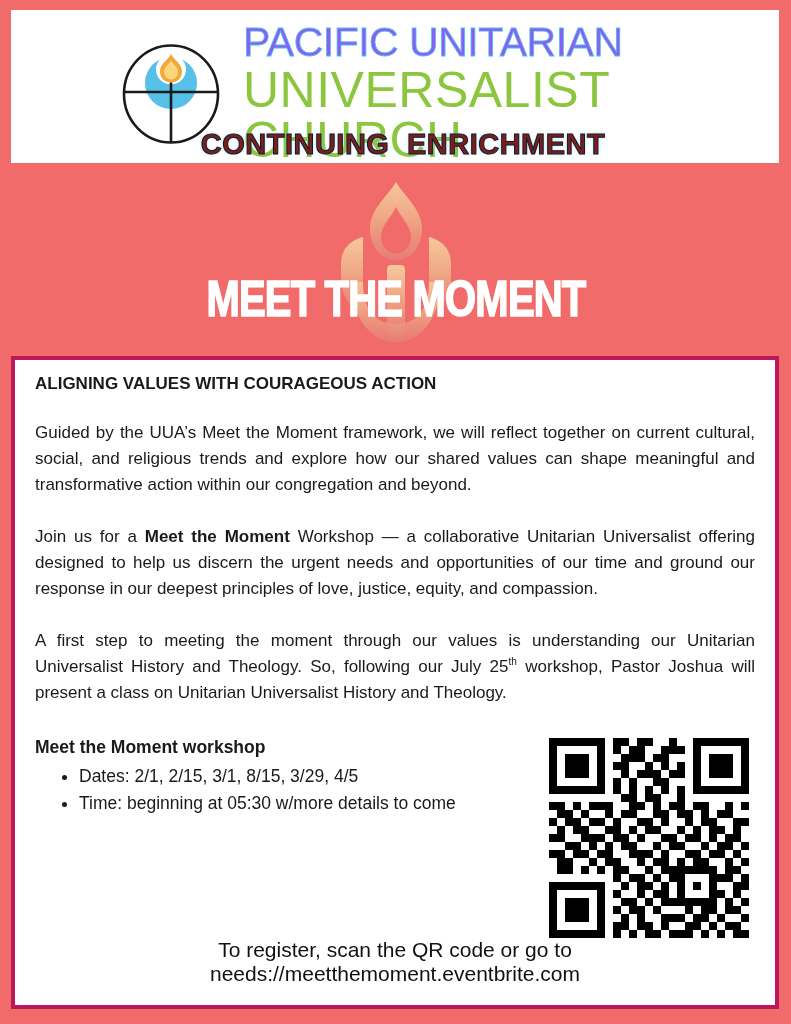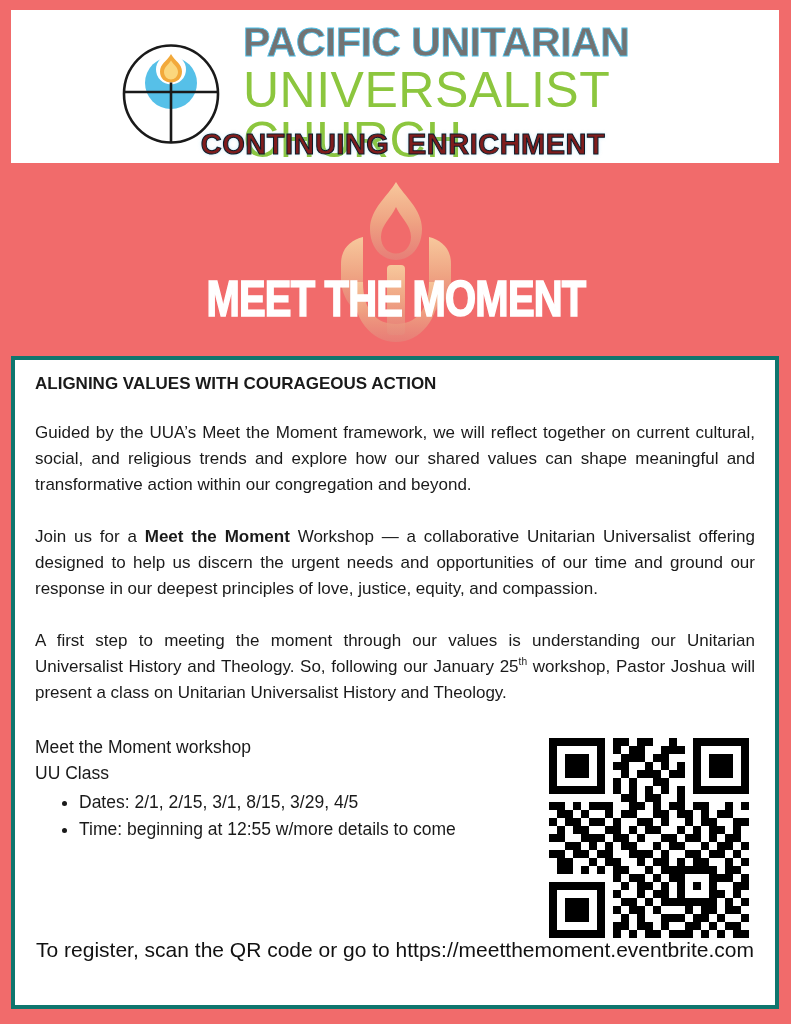--- a/index.html
+++ b/index.html
@@ -14,21 +14,21 @@
 
   
   .header-band {
     position: absolute; left: 11px; top: 10px; width: 768px; height: 153px;
     background: #ffffff;
   }
   .logo-row { position: absolute; left: 98px; top: 12px; display: flex; align-items: center; }
   .chalice-logo { width: 124px; height: 102px; flex: 0 0 auto; }
   .org-name { margin-left: 10px; line-height: 1; }
   .org-line1 {
-    color: #737373; font-size: 41px; font-weight: 700; letter-spacing: -0.5px;
+    color: #8b5cf6; font-size: 41px; font-weight: 400; letter-spacing: -0.5px;
     -webkit-text-stroke: 0.8px #4ec0e9;
   }
   .org-line2 {
     color: #8cc63e; font-size: 50px; font-weight: 400; letter-spacing: 0.5px; margin-top: 2px;
   }
   .series-title {
     position: absolute; left: 16px; right: 0; top: 118px; text-align: center;
     font-size: 29px; font-weight: 700; color: #7f1d1d; letter-spacing: 0.5px; word-spacing: 9px;
     -webkit-text-stroke: 1px #0d1a26;
     text-shadow: 0 0 2px rgba(120,200,235,.65), 0 0 4px rgba(120,200,235,.35);
@@ -39,31 +39,31 @@
   .hero-title-wrap { position: absolute; left: 0; right: 0; top: 270px; text-align: center; }
   .hero-title {
     display: inline-block; color: #ffffff; font-size: 50px; font-weight: 700;
     letter-spacing: -1px; transform: scaleX(0.80); transform-origin: center;
     -webkit-text-stroke: 1.6px #ffffff; white-space: nowrap;
   }
 
   
   .content-box {
     position: absolute; left: 11px; top: 356px; width: 768px; height: 653px;
-    background: #ffffff; border: 4px solid #0f766e; padding: 12px 20px 0 20px;
+    background: #ffffff; border: 4px solid #be185d; padding: 12px 20px 0 20px;
     color: #1a1a1a;
   }
   .box-heading { font-size: 17px; font-weight: 700; margin-top: 2px; letter-spacing: 0; }
   .para { font-size: 17px; line-height: 26px; text-align: justify; margin-top: 26px; }
   .para b { font-weight: 700; }
   sup { font-size: 60%; vertical-align: super; line-height: 0; margin-top: 16px; }
 
   .details { margin-top: 28px; overflow: visible; }
   .qr-wrap { float: right; width: 200px; height: 200px; margin: 4px 6px 0 10px; }
-  .list-title { font-size: 17.5px; font-weight: 400; line-height: 26px; }
+  .list-title { font-size: 17.5px; font-weight: 700; line-height: 26px; }
   ul.detail-list { margin: 3px 0 3px 0; padding-left: 44px; }
   ul.detail-list li { font-size: 17.5px; line-height: 27px; }
 
   .register-line {
     clear: both; text-align: center; font-size: 21px; margin-top: 24px; color: #111;
   }
 </style>
 </head>
 <body>
 
@@ -112,21 +112,21 @@
     <span class="hero-title">MEET THE MOMENT</span>
   </div>
 
   <div class="content-box">
     <div class="box-heading">ALIGNING VALUES WITH COURAGEOUS ACTION</div>
 
     <p class="para">Guided by the UUA’s Meet the Moment framework, we will reflect together on current cultural, social, and religious trends and explore how our shared values can shape meaningful and transformative action within our congregation and beyond.</p>
 
     <p class="para"><span>Join us for a </span><b>Meet the Moment</b><span> Workshop — a collaborative Unitarian Universalist offering designed to help us discern the urgent needs and opportunities of our time and ground our response in our deepest principles of love, justice, equity, and compassion.</span></p>
 
-    <p class="para"><span>A first step to meeting the moment through our values is understanding our Unitarian Universalist History and Theology. So, following our January 25</span><sup>th</sup><span> workshop, Pastor Joshua will present a class on Unitarian Universalist History and Theology.</span></p>
+    <p class="para"><span>A first step to meeting the moment through our values is understanding our Unitarian Universalist History and Theology. So, following our July 25</span><sup>th</sup><span> workshop, Pastor Joshua will present a class on Unitarian Universalist History and Theology.</span></p>
 
     <div class="details">
       <div class="qr-wrap"><svg xmlns="http://www.w3.org/2000/svg" width="200" height="200" viewBox="0 0 200 200">
             <rect width="200" height="200" fill="#ffffff"></rect>
             <rect x="0" y="0" width="8" height="8" fill="#000000"></rect>
             <rect x="8" y="0" width="8" height="8" fill="#000000"></rect>
             <rect x="16" y="0" width="8" height="8" fill="#000000"></rect>
             <rect x="24" y="0" width="8" height="8" fill="#000000"></rect>
             <rect x="32" y="0" width="8" height="8" fill="#000000"></rect>
             <rect x="40" y="0" width="8" height="8" fill="#000000"></rect>
@@ -466,23 +466,22 @@
             <rect x="128" y="192" width="8" height="8" fill="#000000"></rect>
             <rect x="136" y="192" width="8" height="8" fill="#000000"></rect>
             <rect x="152" y="192" width="8" height="8" fill="#000000"></rect>
             <rect x="168" y="192" width="8" height="8" fill="#000000"></rect>
             <rect x="184" y="192" width="8" height="8" fill="#000000"></rect>
             <rect x="192" y="192" width="8" height="8" fill="#000000"></rect>
           </svg></div>
 
       <div class="list-title">Meet the Moment workshop</div>
 
-      <div class="list-title">UU Class</div>
       <ul class="detail-list">
           <li>Dates: 2/1, 2/15, 3/1, 8/15, 3/29, 4/5</li>
-          <li>Time: beginning at 12:55 w/more details to come</li>
+          <li>Time: beginning at 05:30 w/more details to come</li>
         </ul>
     </div>
 
-    <div class="register-line">To register, scan the QR code or go to https://meetthemoment.eventbrite.com</div>
+    <div class="register-line">To register, scan the QR code or go to needs://meetthemoment.eventbrite.com</div>
   </div>
 
 </div>
 
 </body></html>

